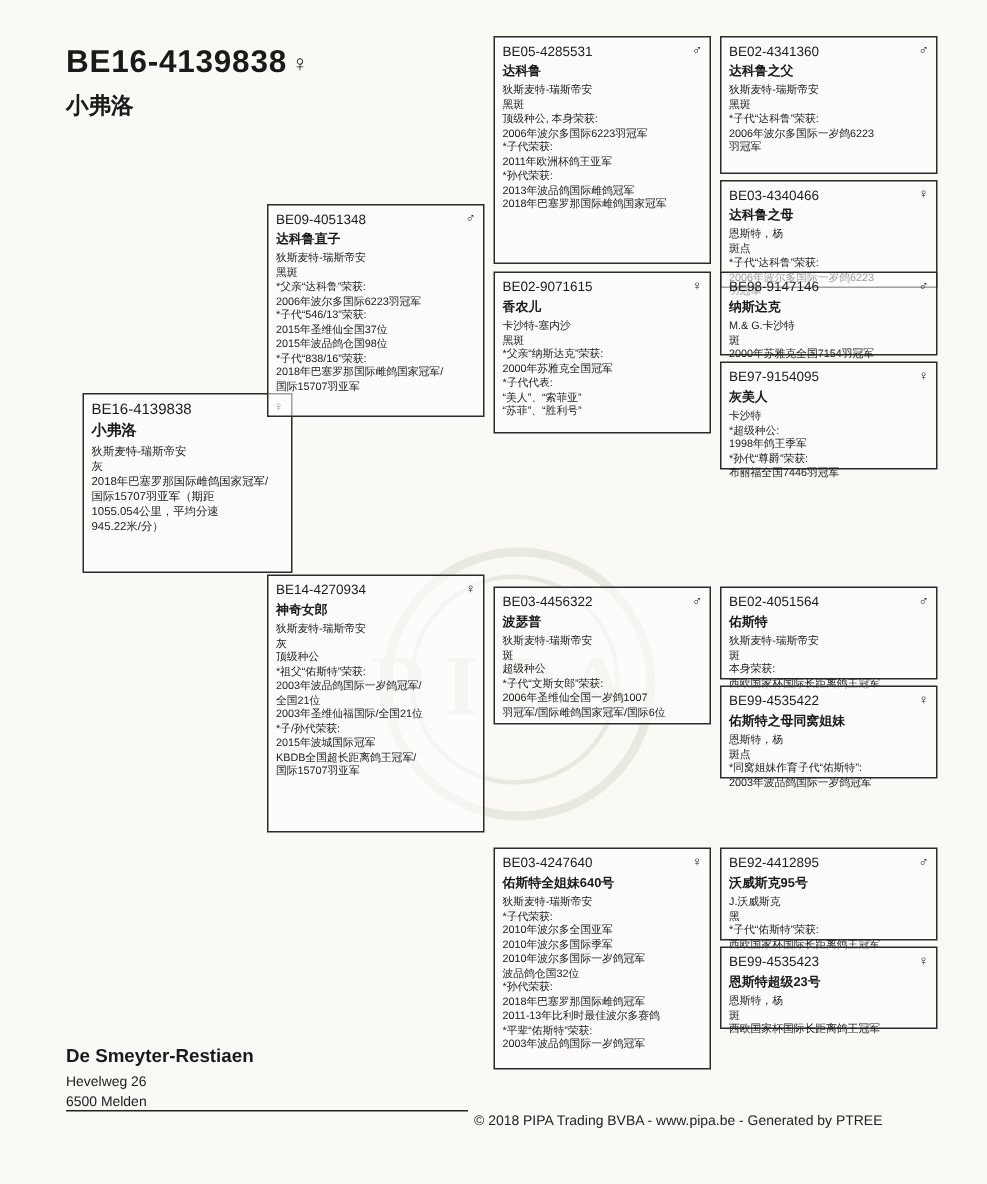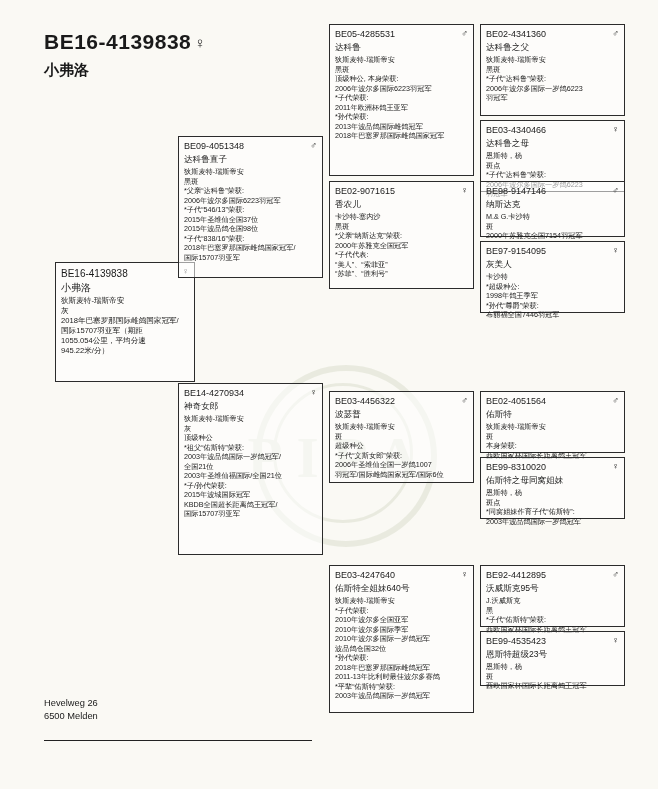--- a/index.html
+++ b/index.html
@@ -54,21 +54,21 @@
     font-size:7.2px;
     line-height:1.32;
   }
   .box .ring{
     font-weight:normal;
     font-size:9px;
     display:block;
     margin-bottom:1px;
   }
   .box .name{
-    font-weight:normal;
+    font-weight:bold;
     font-size:8.6px;
     display:block;
     margin-bottom:2px;
   }
   .box .sx{
     position:absolute;right:5px;top:3px;
     font-size:9px;font-weight:bold;
   }
   .box .lines{white-space:pre-line;}
 
@@ -254,21 +254,21 @@
     <span class="ring">BE02-4051564</span>
     <span class="name">佑斯特</span>
     <span class="lines">狄斯麦特-瑞斯帝安
 斑
 本身荣获:
 西欧国家杯国际长距离鸽王冠军</span>
   </div>
 
   <div class="box" style="left:480px;top:457px;width:145px;height:62px;">
     <span class="sx">♀</span>
-    <span class="ring">BE99-8310020</span>
+    <span class="ring">BE99-4535422</span>
     <span class="name">佑斯特之母同窝姐妹</span>
     <span class="lines">恩斯特，杨
 斑点
 *同窝姐妹作育子代“佑斯特”:
 2003年波品鸽国际一岁鸽冠军</span>
   </div>
 
   <div class="box" style="left:480px;top:565px;width:145px;height:62px;">
     <span class="sx">♂</span>
     <span class="ring">BE92-4412895</span>
@@ -282,18 +282,20 @@
   <div class="box" style="left:480px;top:631px;width:145px;height:55px;">
     <span class="sx">♀</span>
     <span class="ring">BE99-4535423</span>
     <span class="name">恩斯特超级23号</span>
     <span class="lines">恩斯特，杨
 斑
 西欧国家杯国际长距离鸽王冠军</span>
   </div>
 
   <div class="footer-left">
+    <div class="fl-name">De Smeyter-Restiaen</div>
     <div class="fl-line">Hevelweg 26</div>
     <div class="fl-line">6500  Melden</div>
   </div>
   <div class="footer-rule"></div>
+  <div class="footer-right">© 2018 PIPA Trading BVBA - www.pipa.be - Generated by PTREE</div>
 
 </div>
 
 </body></html>

